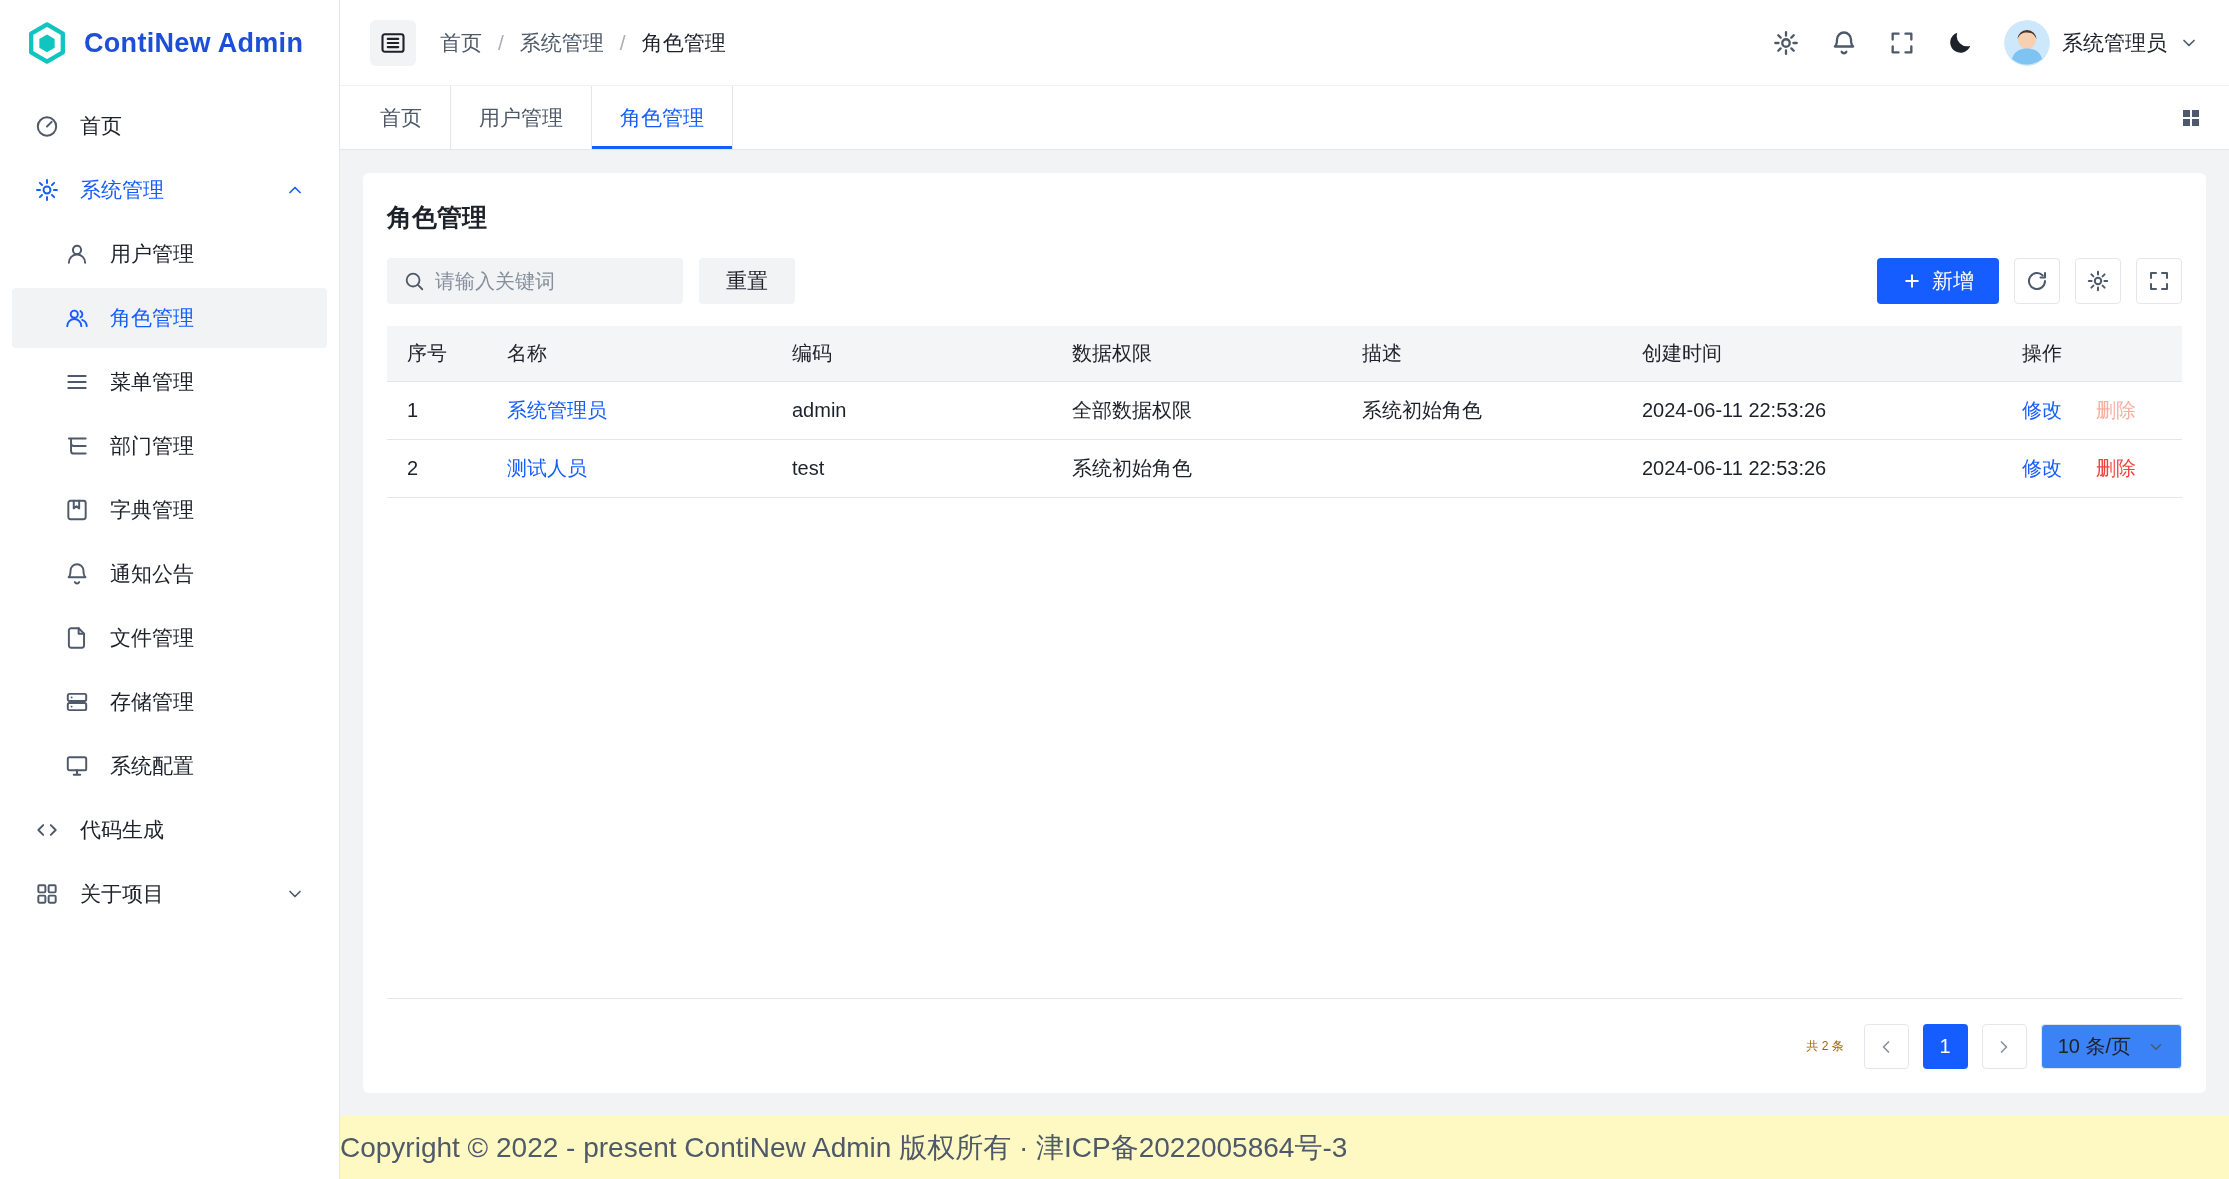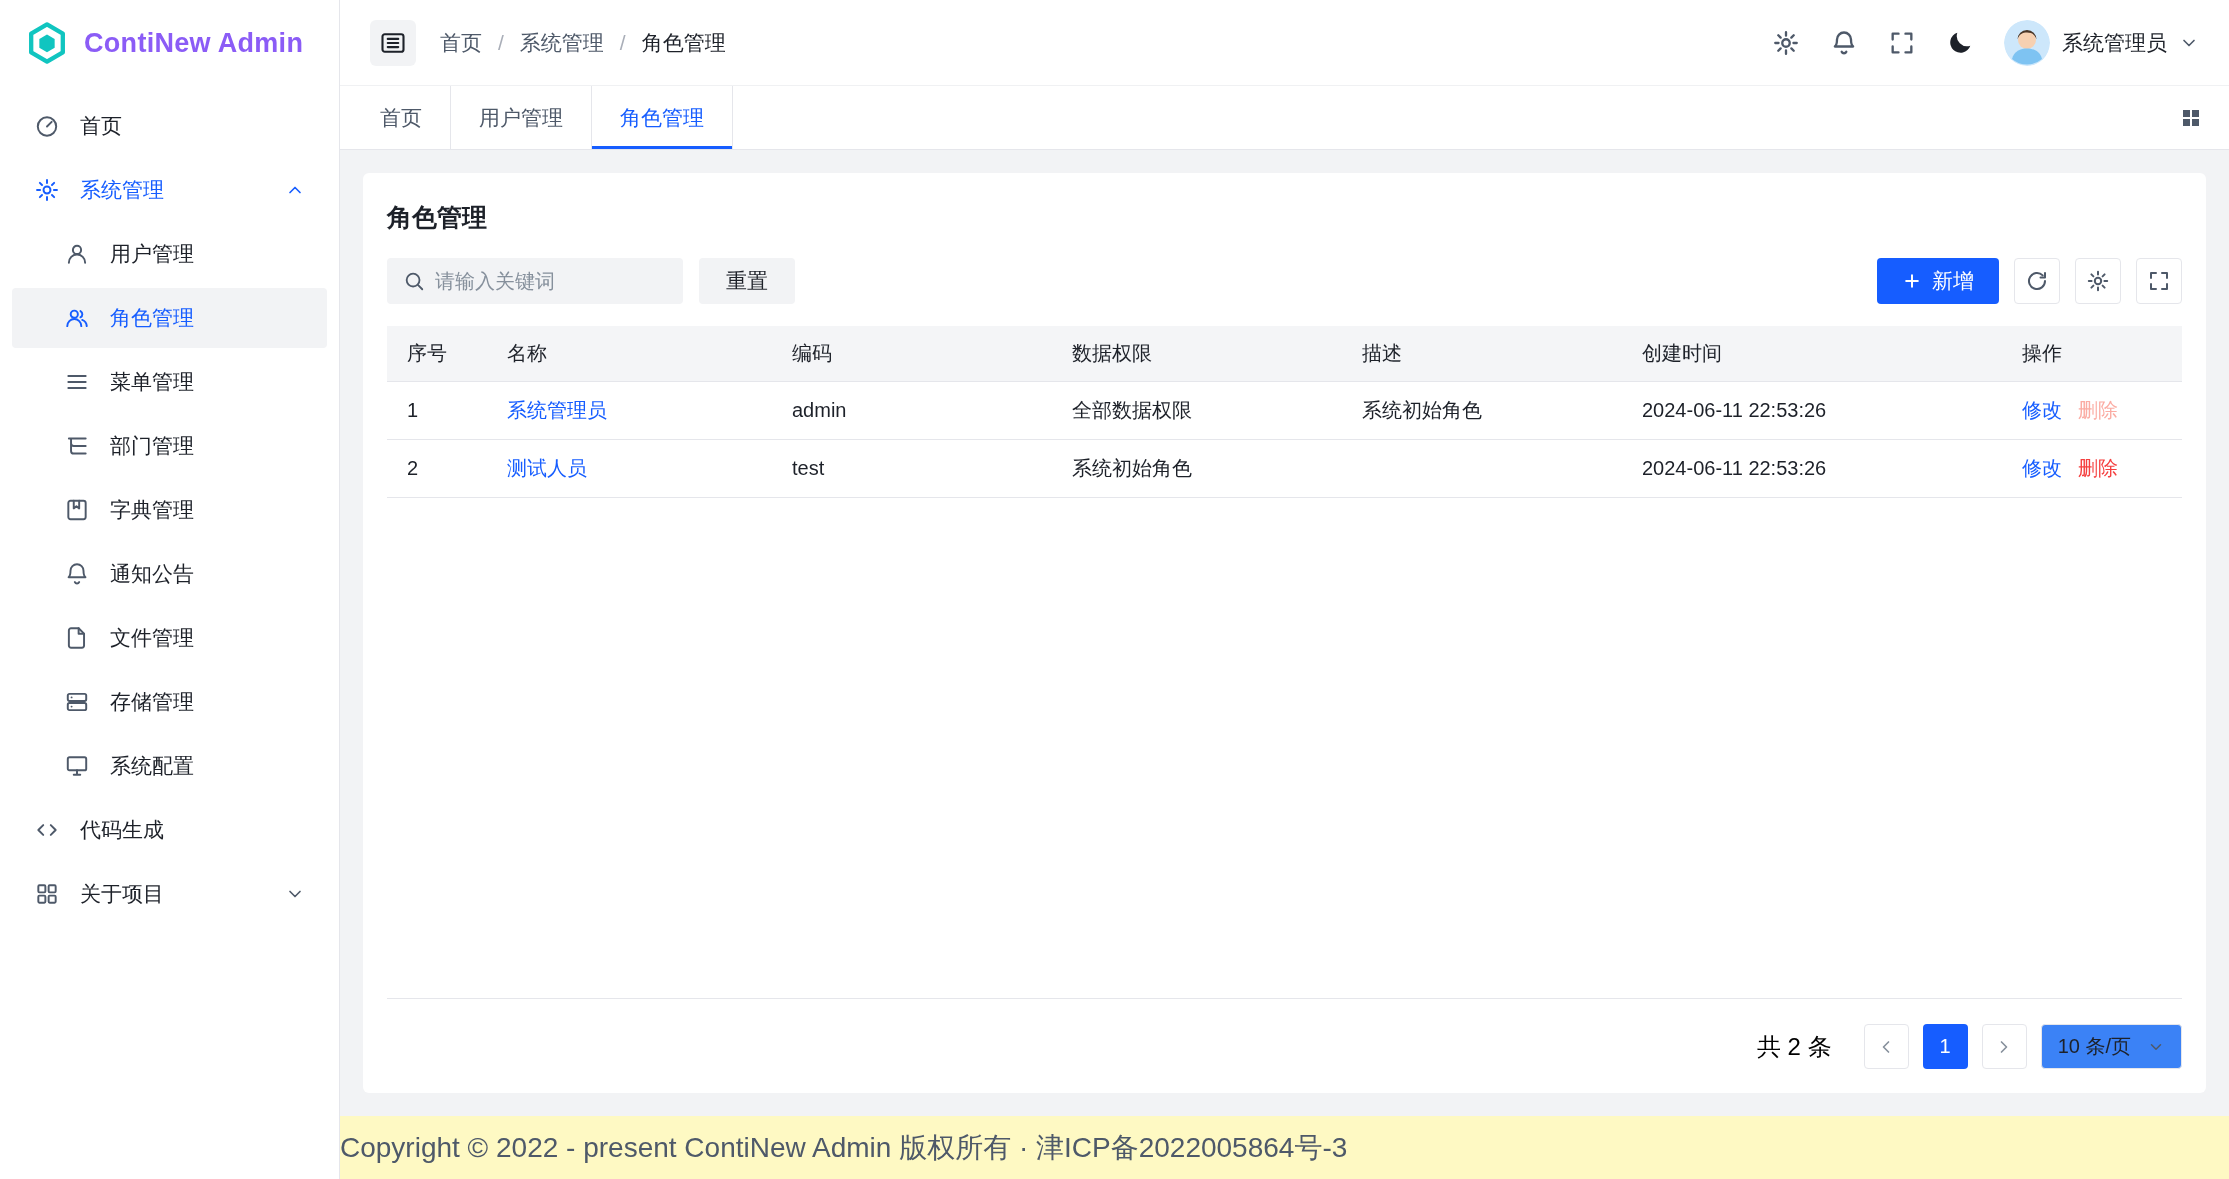--- a/index.html
+++ b/index.html
@@ -4,21 +4,21 @@
 <style>
   *{box-sizing:border-box;margin:0;padding:0}
   html,body{width:2229px;height:1179px}
   body{font-family:"Liberation Sans","DejaVu Sans",sans-serif;font-size:20px;color:#1d2129;background:#f2f3f5;overflow:hidden}
   svg{display:block}
   .app{display:flex;width:100%;height:100%}
 
   
   .sidebar{width:340px;background:#fff;border-right:1px solid #e5e6eb;flex-shrink:0;display:flex;flex-direction:column}
   .logo{height:86px;display:flex;align-items:center;gap:14px;padding:0 24px;flex-shrink:0}
-  .logo-text{font-size:27px;font-weight:bold;color:#8b5cf6;letter-spacing:.3px;white-space:nowrap}
+  .logo-text{font-size:27px;font-weight:bold;color:#1d4ed8;letter-spacing:.3px;white-space:nowrap}
   .menu{padding:10px 12px;overflow:hidden}
   .menu-item{height:60px;display:flex;align-items:center;gap:20px;padding:0 22px;border-radius:4px;font-size:21px;color:#1d2129;cursor:pointer;margin-bottom:4px}
   .menu-item .mi-icon{display:flex;color:#4e5969}
   .menu-item.sub{padding-left:52px}
   .menu-item.active{background:#f2f3f5;color:#165DFF}
   .menu-item.active .mi-icon{color:#165DFF}
   .menu-item.parent-active{color:#165DFF}
   .menu-item.parent-active .mi-icon,.menu-item.parent-active .mi-chevron{color:#165DFF}
   .mi-chevron{margin-left:auto;color:#4e5969;display:flex}
 
@@ -57,28 +57,28 @@
   .toolbar-right{margin-left:auto;display:flex;gap:15px;align-items:center}
   .btn-add{height:46px;padding:0 25px;background:#165DFF;color:#fff;border:0;border-radius:4px;font-size:21px;display:flex;align-items:center;gap:10px;font-family:inherit;cursor:pointer}
   .icon-btn{width:46px;height:46px;border:1px solid #e5e6eb;background:#fff;border-radius:4px;display:flex;align-items:center;justify-content:center;color:#4e5969;cursor:pointer}
 
   
   .table-wrap{margin-top:22px;flex:1;border-bottom:1px solid #e5e6eb;min-height:0;overflow:hidden}
   table{width:100%;border-collapse:collapse;table-layout:fixed}
   th{height:55px;text-align:left;padding:0 20px;font-weight:400;color:#1d2129;font-size:20px;background:#f4f5f7;border-bottom:1px solid #e5e6eb;white-space:nowrap}
   td{height:58px;padding:0 20px;font-size:20px;color:#1d2129;border-bottom:1px solid #e5e6eb;background:#fff;white-space:nowrap}
   .link{color:#165DFF;cursor:pointer}
-  .ops{display:flex;gap:16px}
+  .ops{display:flex;gap:34px}
   .op-edit{color:#165DFF;cursor:pointer}
   .op-del{color:#f53f3f;cursor:pointer}
   .op-del.disabled{color:#fbaca3;cursor:not-allowed}
 
   
   .pager{display:flex;align-items:center;justify-content:flex-end;gap:14px;margin-top:25px}
-  .pager-total{color:#000000;font-size:24px;margin-right:18px}
+  .pager-total{color:#a16207;font-size:12px;margin-right:6px}
   .pg-btn{width:45px;height:45px;border:1px solid #e5e6eb;border-radius:4px;background:#fff;display:flex;align-items:center;justify-content:center;color:#86909c;cursor:pointer}
   .pg-page{width:45px;height:45px;border-radius:4px;background:#165DFF;color:#fff;display:flex;align-items:center;justify-content:center;font-size:20px;cursor:pointer}
   .pg-size{height:45px;border:1px solid #e5e6eb;border-radius:4px;background:#3b82f6;display:flex;align-items:center;gap:16px;padding:0 16px;color:#1d2129;font-size:20px;cursor:pointer}
   .pg-size .chev{color:#4e5969;display:flex}
 
   
   .footer{height:63px;background:#fef9c3;display:flex;align-items:center;justify-content:flex-start;color:#4e5969;font-size:28px;flex-shrink:0}
 </style>
 </head>
 <body>

